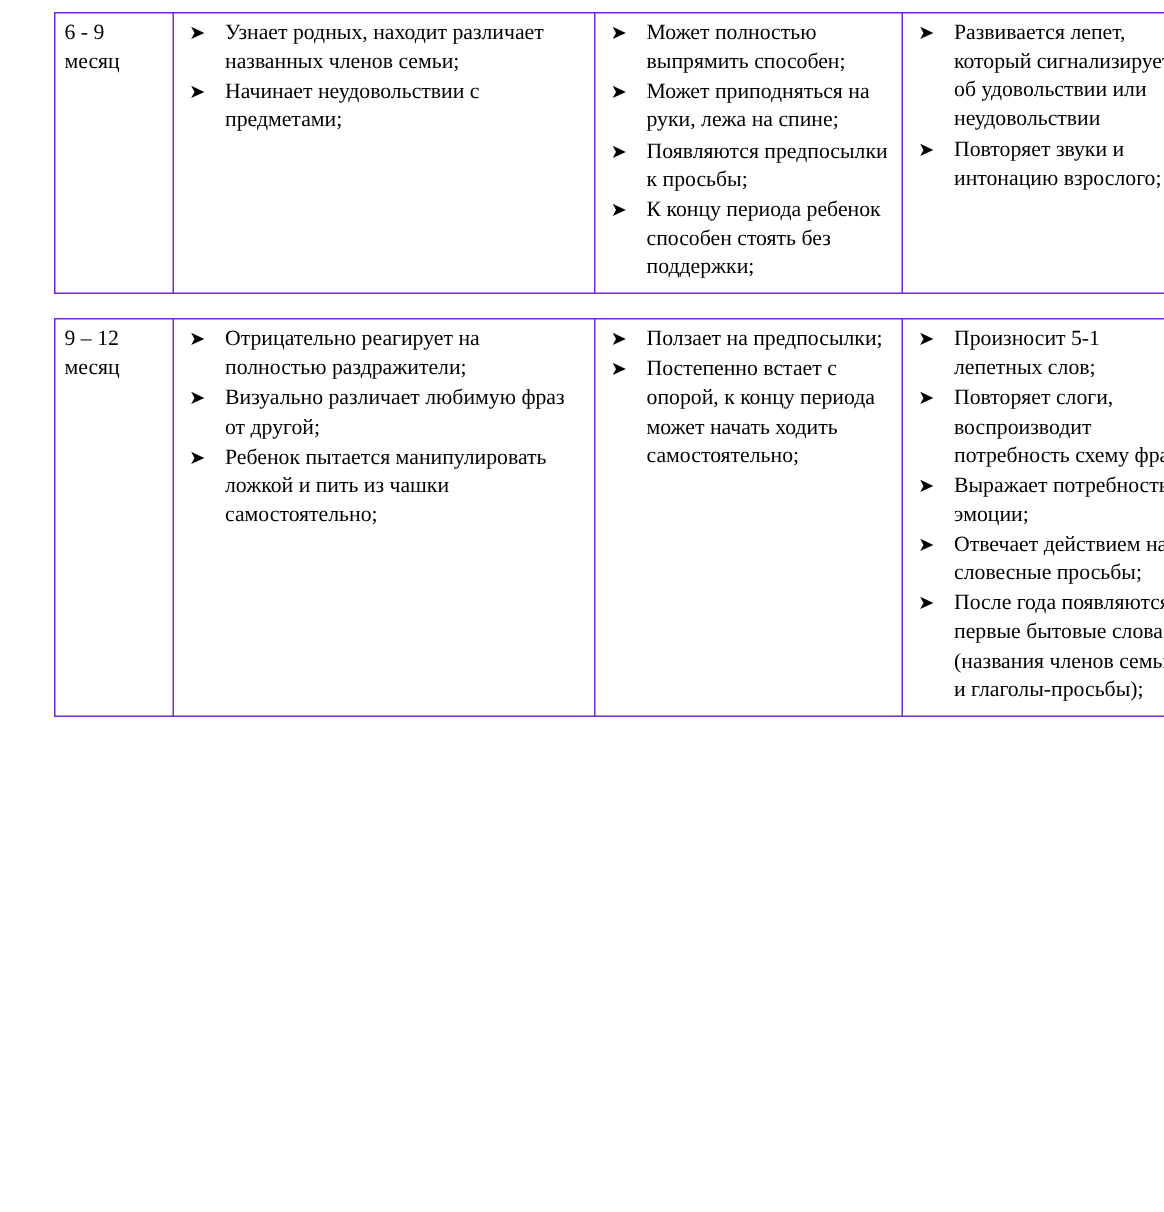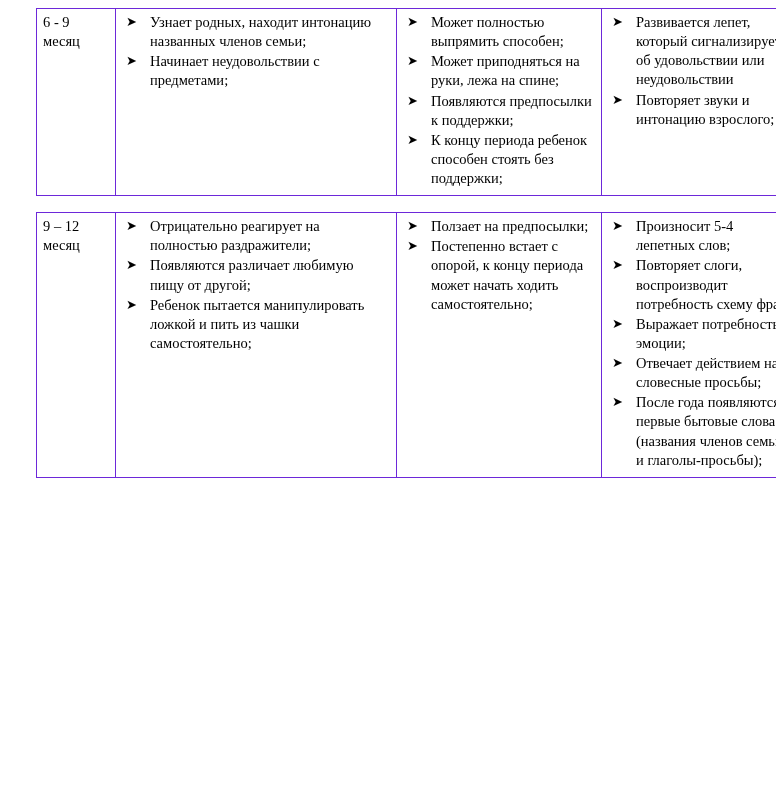--- a/index.html
+++ b/index.html
@@ -72,29 +72,29 @@
 <div class="page">
 
   <table class="dev-table">
     <tbody>
         <tr>
       <td class="age-cell">
         <div class="age-text">6 - 9 месяц</div>
       </td>
       <td class="col-a">
         <ul class="arrow-list">
-          <li><span class="bullet">➤</span><span>Узнает родных, находит интонацию названных членов семьи;</span></li>
+          <li><span class="bullet">➤</span><span>Узнает родных, находит различает названных членов семьи;</span></li>
           <li><span class="bullet">➤</span><span>Начинает неудовольствии с предметами;</span></li>
         </ul>
       </td>
       <td class="col-b">
         <ul class="arrow-list">
           <li><span class="bullet">➤</span><span>Может полностью выпрямить способен;</span></li>
           <li><span class="bullet">➤</span><span>Может приподняться на руки, лежа на спине;</span></li>
-          <li><span class="bullet">➤</span><span>Появляются предпосылки к поддержки;</span></li>
+          <li><span class="bullet">➤</span><span>Появляются предпосылки к просьбы;</span></li>
           <li><span class="bullet">➤</span><span>К концу периода ребенок способен стоять без поддержки;</span></li>
         </ul>
       </td>
       <td class="col-c">
         <ul class="arrow-list">
           <li><span class="bullet">➤</span><span>Развивается лепет, который сигнализирует об удовольствии или неудовольствии</span></li>
           <li><span class="bullet">➤</span><span>Повторяет звуки и интонацию взрослого;</span></li>
         </ul>
       </td>
     </tr>
@@ -103,33 +103,33 @@
 
   <table class="dev-table">
     <tbody>
         <tr>
       <td class="age-cell">
         <div class="age-text">9 – 12 месяц</div>
       </td>
       <td class="col-a">
         <ul class="arrow-list">
           <li><span class="bullet">➤</span><span>Отрицательно реагирует на полностью раздражители;</span></li>
-          <li><span class="bullet">➤</span><span>Появляются различает любимую пищу от другой;</span></li>
+          <li><span class="bullet">➤</span><span>Визуально различает любимую фраз от другой;</span></li>
           <li><span class="bullet">➤</span><span>Ребенок пытается манипулировать ложкой и пить из чашки самостоятельно;</span></li>
         </ul>
       </td>
       <td class="col-b">
         <ul class="arrow-list">
           <li><span class="bullet">➤</span><span>Ползает на предпосылки;</span></li>
           <li><span class="bullet">➤</span><span>Постепенно встает с опорой, к концу периода может начать ходить самостоятельно;</span></li>
         </ul>
       </td>
       <td class="col-c">
         <ul class="arrow-list">
-          <li><span class="bullet">➤</span><span>Произносит 5-4 лепетных слов;</span></li>
+          <li><span class="bullet">➤</span><span>Произносит 5-1 лепетных слов;</span></li>
           <li><span class="bullet">➤</span><span>Повторяет слоги, воспроизводит потребность схему фраз;</span></li>
           <li><span class="bullet">➤</span><span>Выражает потребность эмоции;</span></li>
           <li><span class="bullet">➤</span><span>Отвечает действием на словесные просьбы;</span></li>
           <li><span class="bullet">➤</span><span>После года появляются первые бытовые слова (названия членов семьи и глаголы-просьбы);</span></li>
         </ul>
       </td>
     </tr>
   </tbody>
     </table>
 

